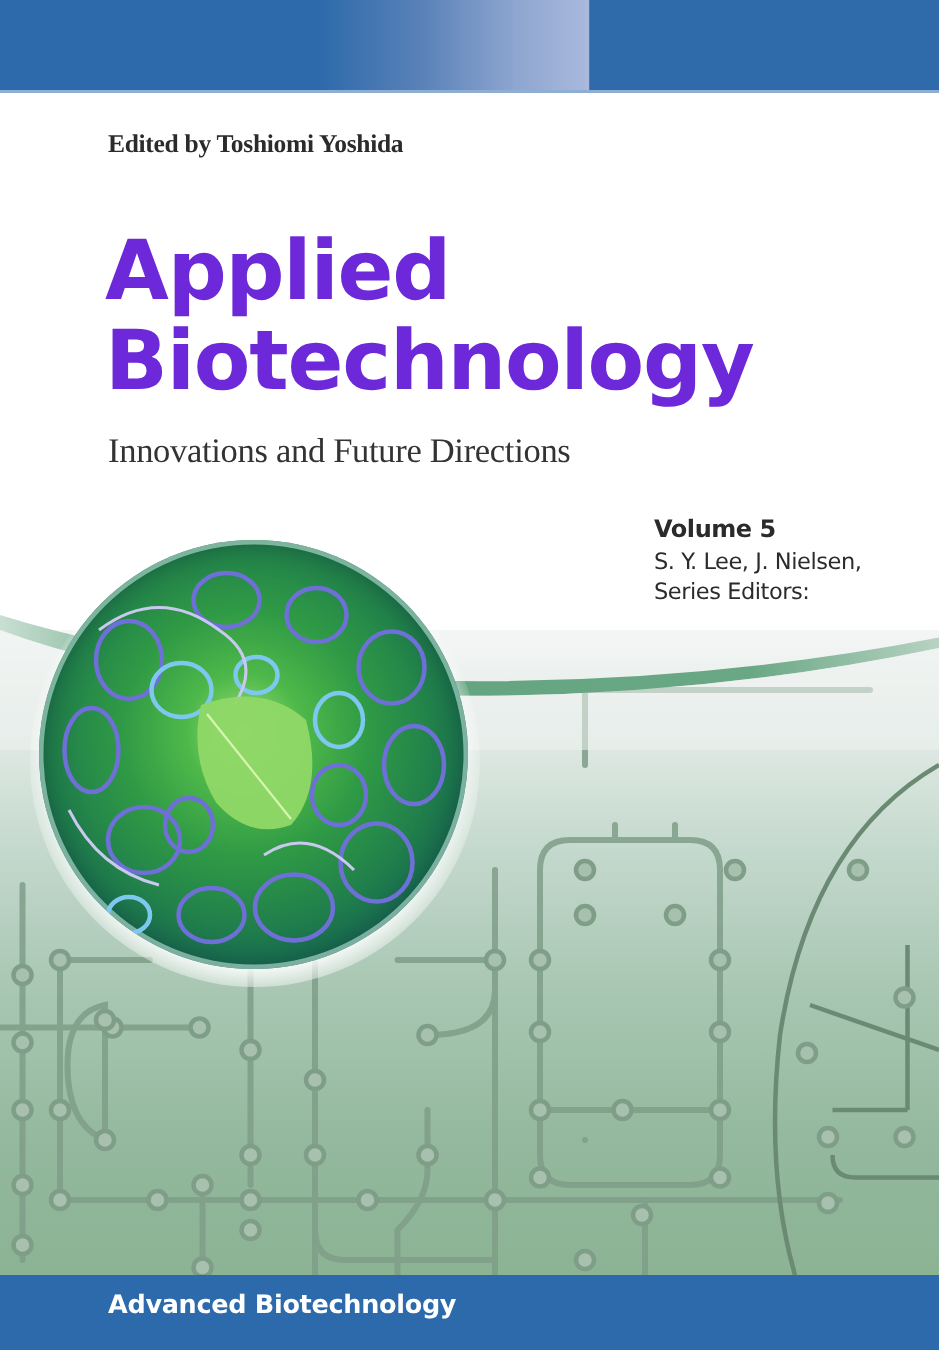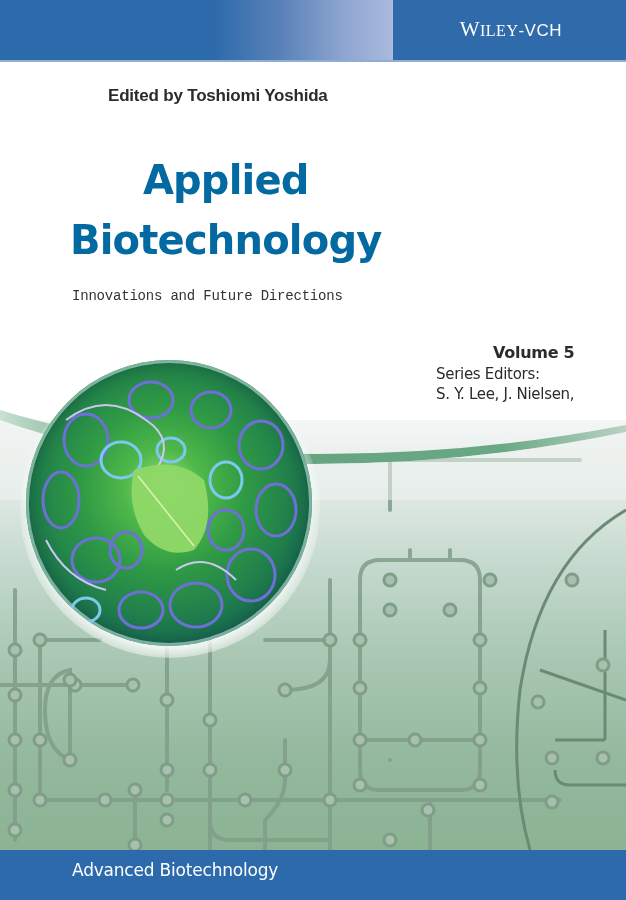--- a/index.html
+++ b/index.html
@@ -26,45 +26,43 @@
       color: #ffffff;
       font-family: "Liberation Serif", "DejaVu Serif", serif;
       font-size: 21px; letter-spacing: 0.5px;
     }
     .publisher .small { font-size: 16px; }
     .publisher .vch { font-family: "Liberation Sans", sans-serif; font-size: 17px; }
 
     .editor {
       position: absolute; left: 72px; top: 86px;
       font-size: 17px; font-weight: bold; color: #2b2b2b;
-      font-family: Liberation Sans, sans-serif;
+      font-family: Liberation Serif, serif;
       letter-spacing: -0.2px;
-      margin-left: 36px;
     }
     .title {
       position: absolute; left: 70px; top: 150px;
-      font-size: 40px; font-weight: bold; color: #0369a1;
+      font-size: 55px; font-weight: bold; color: #6d28d9;
       line-height: 60px;
       font-family: "DejaVu Sans", sans-serif;
       letter-spacing: -0.8px;
-      text-align: center;
     }
     .subtitle {
       position: absolute; left: 72px; top: 288px;
-      font-size: 14px; color: #333333;
-      font-family: Liberation Mono, monospace;
+      font-size: 23px; color: #333333;
+      font-family: Liberation Serif, serif;
       letter-spacing: -0.2px;
     }
     .series-info {
       position: absolute; left: 436px; top: 343px;
       font-size: 15px; color: #2b2b2b; line-height: 20.5px;
       font-family: "DejaVu Sans", sans-serif;
       letter-spacing: -0.3px;
     }
-    .series-info .volume { font-weight: bold; font-size: 16px; text-align: right; }
+    .series-info .volume { font-weight: bold; font-size: 16px; }
 
     
     .lower-bg {
       position: absolute; left: 0; top: 420px; width: 626px; height: 430px;
       background: linear-gradient(180deg, #f4f6f5 0%, #e2ebe6 15%, #c3d8cc 35%, #a9c7b3 55%, #93b89d 80%, #8cb394 100%);
     }
     .swoosh-svg { position: absolute; left: 0; top: 380px; width: 626px; height: 120px; }
     .circuit-svg { position: absolute; left: 0; top: 440px; width: 626px; height: 410px; }
 
     .sphere-wrap {
@@ -82,49 +80,46 @@
     }
     .sphere svg { position: absolute; left: 0; top: 0; }
 
     
     .bottom-band {
       position: absolute; left: 0; top: 850px; width: 626px; height: 50px;
       background: #2d6aab;
     }
     .series-name {
       position: absolute; left: 72px; top: 860px;
-      color: #ffffff; font-size: 17px; font-weight: normal;
+      color: #ffffff; font-size: 17px; font-weight: bold;
       font-family: "DejaVu Sans", sans-serif;
       letter-spacing: -0.2px;
     }
   </style>
 </head>
 <body>
 
 <div class="cover">
 
   <div class="top-band"></div>
   <div class="top-band-line"></div>
-  <div class="publisher">
-    <span>W</span><span class="small">ILEY</span><span class="vch">-VCH</span>
-  </div>
 
   <div class="editor">Edited by Toshiomi Yoshida</div>
 
   <div class="title">
     <div>Applied</div>
     <div>Biotechnology</div>
   </div>
 
   <div class="subtitle">Innovations and Future Directions</div>
 
   <div class="series-info">
     <div class="volume">Volume 5</div>
+    <div>S. Y. Lee, J. Nielsen,</div>
     <div>Series Editors:</div>
-    <div>S. Y. Lee, J. Nielsen,</div>
   </div>
 
   <div class="lower-bg"></div>
 
   <svg class="circuit-svg" viewBox="0 0 626 410">
     <g fill="none" stroke="#7f9e88" stroke-width="4" stroke-linecap="round" opacity="0.85">
       <path d="M15 150 V400"></path>
       <path d="M40 200 V360"></path>
       <path d="M0 245 H135"></path>
       <path d="M40 200 H100"></path>

